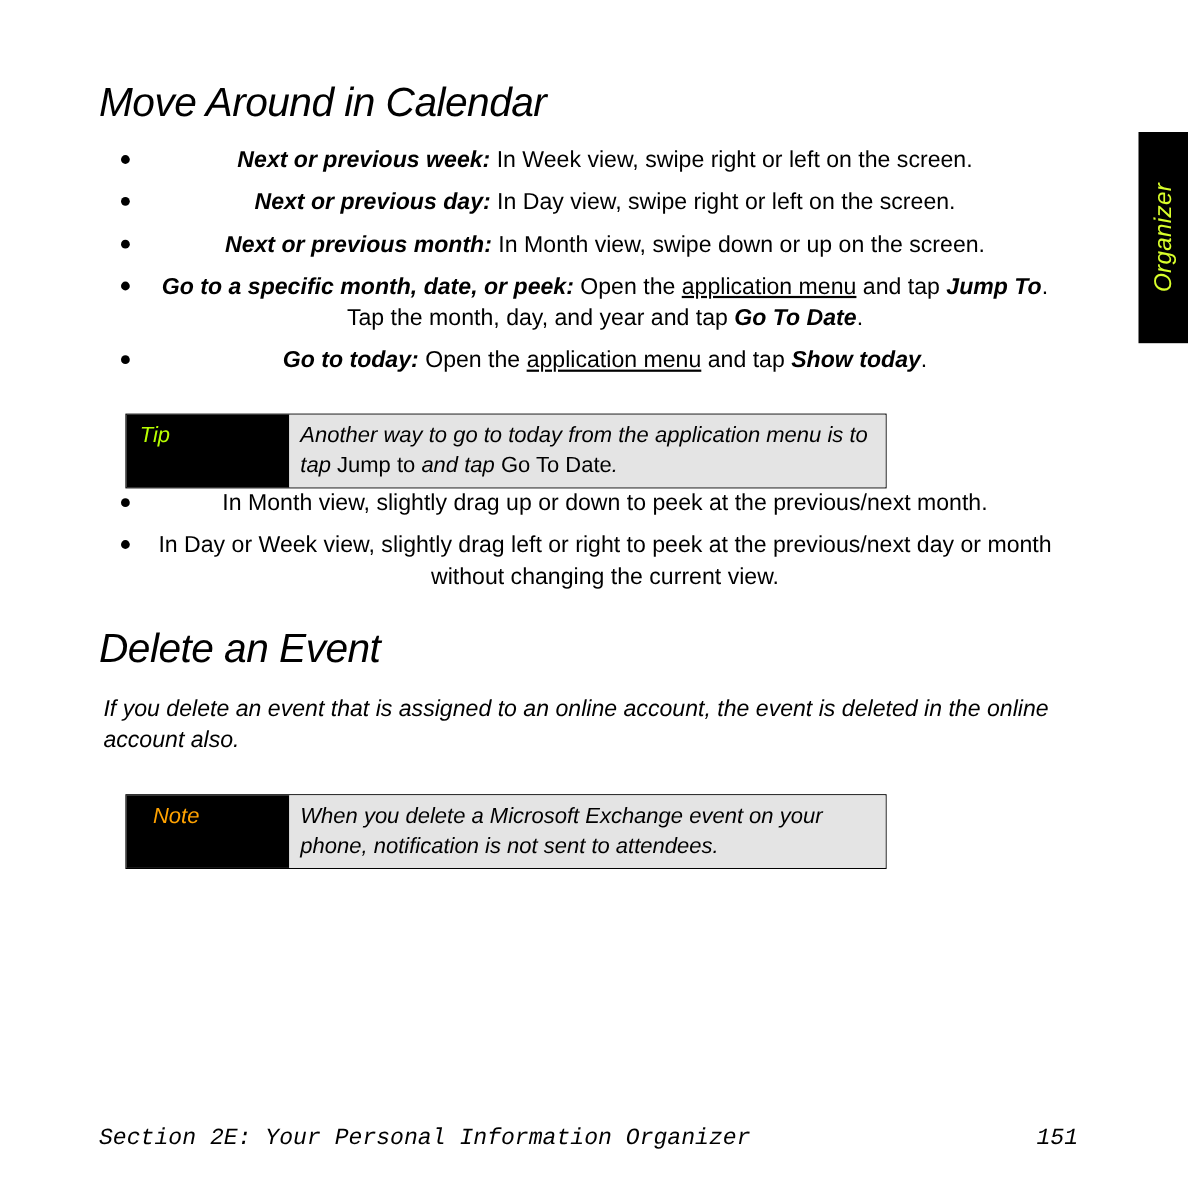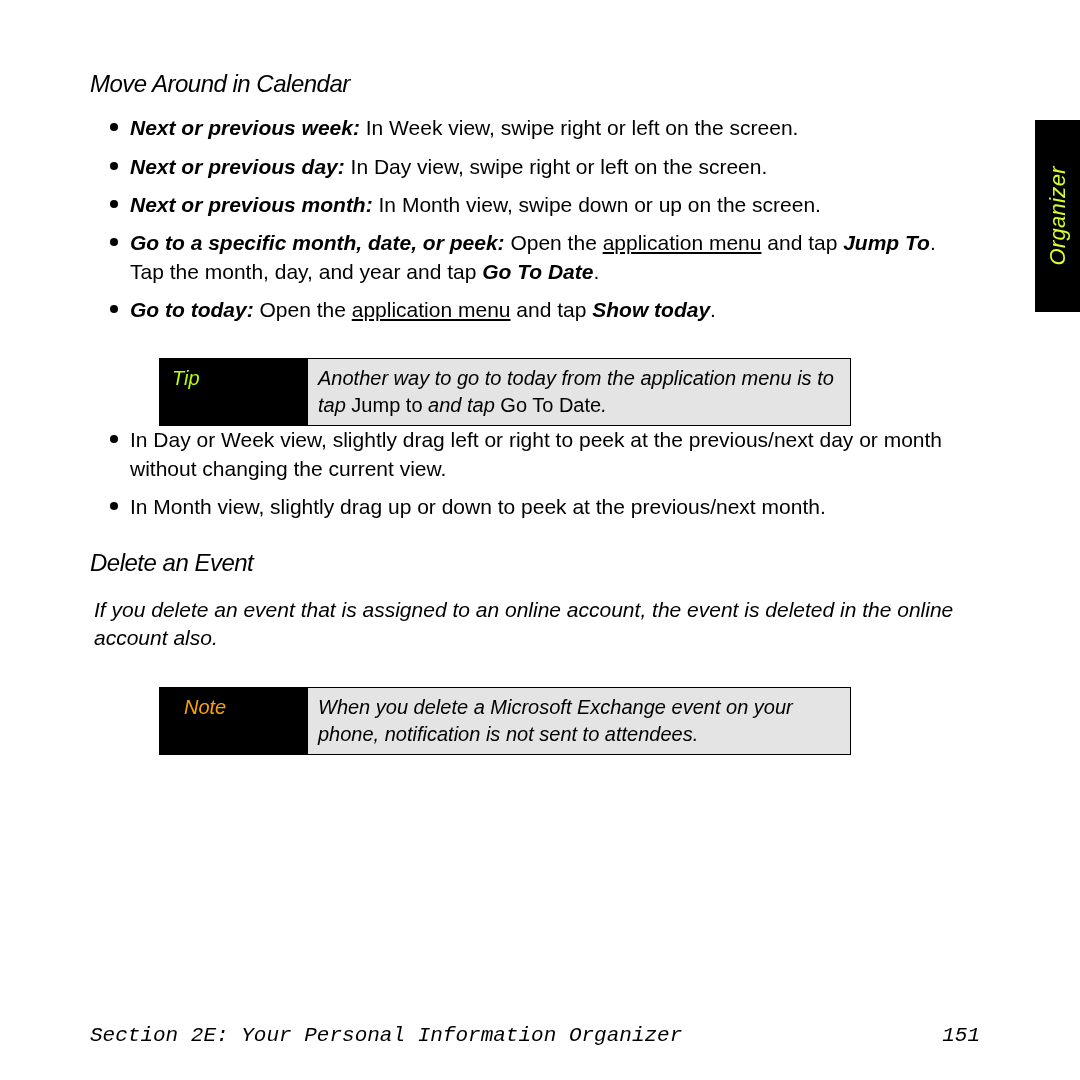--- a/index.html
+++ b/index.html
@@ -16,49 +16,49 @@
     }
     .content {
       position: absolute;
       left: 90px;
       top: 68px;
       width: 880px;
     }
     h2 {
       font-style: italic;
       font-weight: 400;
-      font-size: 24px;
+      font-size: 37px;
       letter-spacing: -0.5px;
       margin-bottom: 14px;
     }
     h2.second { margin-top: 48px; }
     h2.third { margin-top: 26px; }
     ul.bullets { list-style: none; padding-left: 40px; }
     ul.bullets li {
       position: relative;
       margin-bottom: 10px;
-      text-align: left;
+      text-align: center;
     }
     ul.bullets li::before {
       content: "";
       position: absolute;
       left: -20px;
       top: 9px;
       width: 8px;
       height: 8px;
       background: #000;
       border-radius: 50%;
     }
     .lead { font-style: italic; font-weight: bold; }
     .u { text-decoration: underline; }
     .linkish { text-decoration: underline; }
     .bi { font-style: italic; font-weight: bold; }
 
     .callout {
-      margin-left: 69px;
+      margin-left: 24px;
       margin-top: 34px;
       margin-bottom: 0;
       border: 1px solid #000;
       display: flex;
       align-items: stretch;
       width: 692px;
     }
     .callout .label {
       background: #000;
       width: 148px;
@@ -173,24 +173,24 @@
   <div class="callout co-tip">
     <div class="label">Tip</div>
     <div class="body">
       <span>Another way to go to today from the application menu is to tap </span><span class="sb">Jump to</span><span> and tap </span><span class="sb">Go To Date</span><span>.</span>
     </div>
   </div>
 
 
   <ul class="bullets">
     <li>
+      <span>In Month view, slightly drag up or down to peek at the previous/next month.</span>
+    </li>
+    <li>
       <span>In Day or Week view, slightly drag left or right to peek at the previous/next day or month without changing the current view.</span>
-    </li>
-    <li>
-      <span>In Month view, slightly drag up or down to peek at the previous/next month.</span>
     </li>
   </ul>
 
   <h2 class="third">Delete an Event</h2>
 
   <p class="block">If you delete an event that is assigned to an online account, the event is deleted in the online account also.</p>
 
   <div class="callout co-note">
     <div class="label">Note</div>
     <div class="body">When you delete a Microsoft Exchange event on your phone, notification is not sent to attendees.</div>

